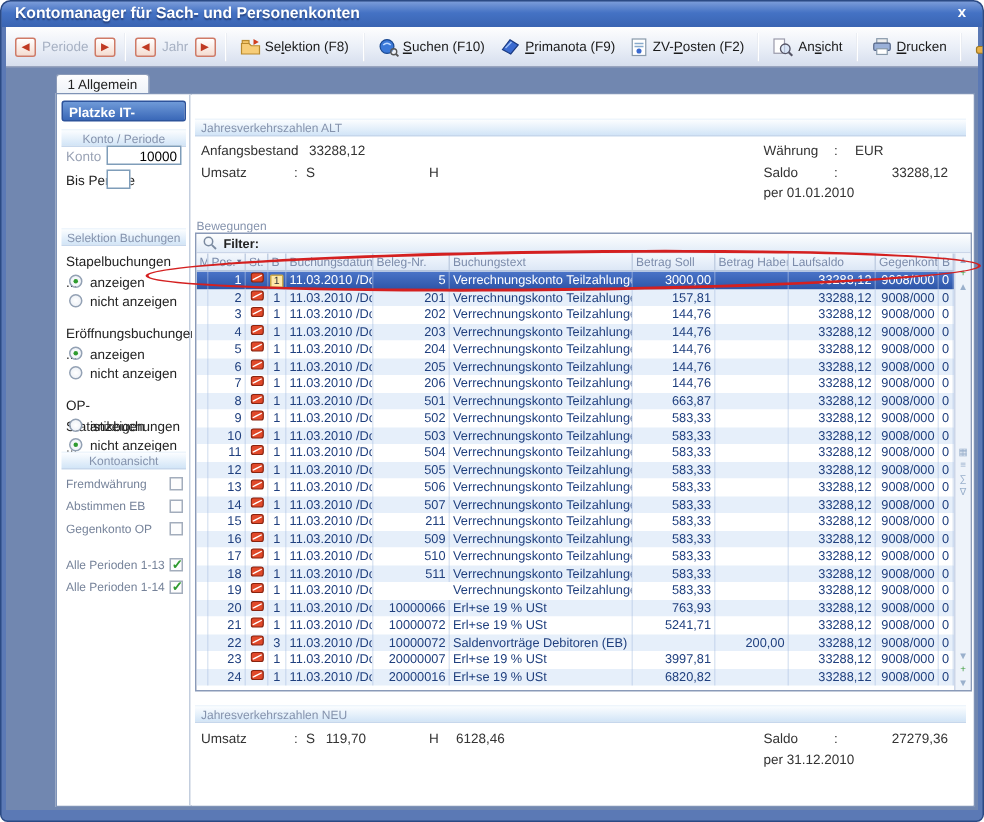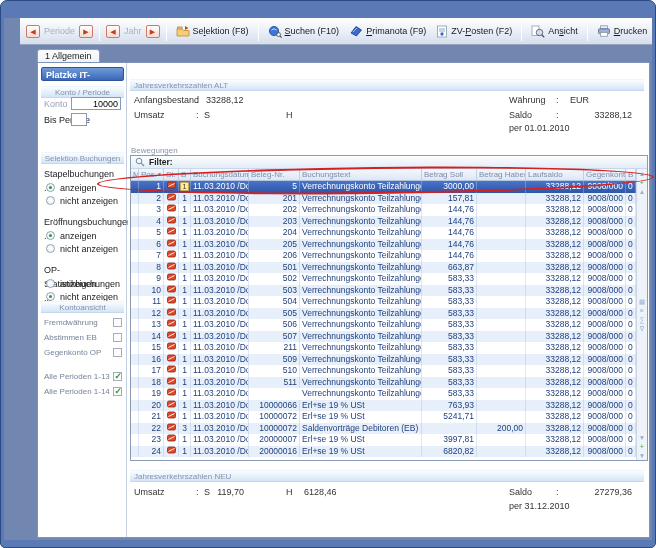--- a/index.html
+++ b/index.html
@@ -8,21 +8,21 @@
     background:#5b79b5;border:1px solid #2b4a84;border-radius:7px 7px 5px 5px;overflow:hidden;}
   
   .titlebar{position:absolute;top:0;left:0;right:0;height:17px;
     background:linear-gradient(#7b9cd9,#4472c4 45%,#3a64b2);border-radius:6px 6px 0 0;}
   .title{position:absolute;left:9px;top:0;line-height:17px;color:#fff;font-size:10.5px;font-weight:bold;
     text-shadow:0 1px 1px rgba(0,0,30,.4);}
   .close{position:absolute;right:11px;top:0;line-height:16px;color:#fff;font-size:10px;font-weight:bold;cursor:default;}
   
   .inner{position:absolute;top:17px;left:3px;right:3px;bottom:7px;background:#7187b0;}
   
-  .toolbar{position:absolute;top:0;left:16px;right:0;height:27px;display:flex;align-items:center;
+  .toolbar{position:absolute;top:0;left:0;right:0;height:27px;display:flex;align-items:center;
     background:linear-gradient(#fefefe,#e9eef7 55%,#d6deed);border-bottom:1px solid #98a4be;padding:0 4px;}
   .tsep{width:1px;height:19px;background:#b6c0d2;border-right:1px solid #fff;margin:0 4px;}
   .navgrp{display:flex;align-items:center;margin:0 2px;}
   .navbtn{display:inline-block;width:14px;height:13px;border:1px solid #cf7a66;border-radius:2px;
     background:linear-gradient(#fff,#f5dcd0);color:#c03a22;font-size:7px;line-height:12px;text-align:center;}
   .navlabel{color:#a7b1c3;font-size:9px;margin:0 4px;}
   .tbtn{display:flex;align-items:center;padding:2px 5px;border-radius:2px;font-size:9px;color:#1a1a1a;white-space:nowrap;}
   .tbtn .tbi{display:inline-flex;margin-right:3px;}
   .tbtn u{text-decoration:underline;}
   
@@ -87,20 +87,24 @@
   .sstrip .green{color:#3a9a3a;}
   .sstrip .sp{flex:1;}
   
   .annotation{position:absolute;left:96px;top:166px;width:557px;height:27px;border:2px solid #d42020;
     border-radius:50%;transform:rotate(-0.7deg);pointer-events:none;z-index:50;}
 </style>
 </head>
 <body>
 
 <div class="window">
+  <div class="titlebar">
+    <span class="title">Kontomanager für Sach- und Personenkonten</span>
+    <span class="close">x</span>
+  </div>
   <div class="inner">
     <div class="toolbar" id="toolbar">
         <div class="navgrp">
           <span class="navbtn">◀</span>
           <span class="navlabel">Periode</span>
           <span class="navbtn">▶</span>
         </div>
         <div class="tsep"></div>
         <div class="navgrp">
           <span class="navbtn">◀</span>

